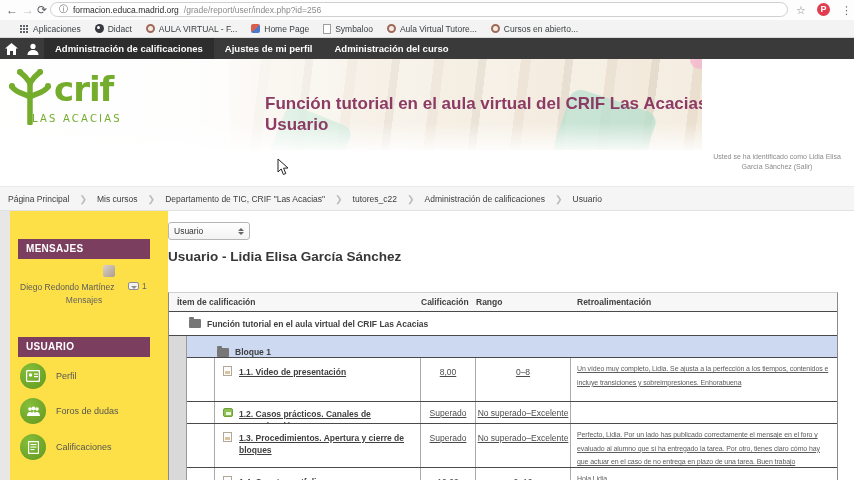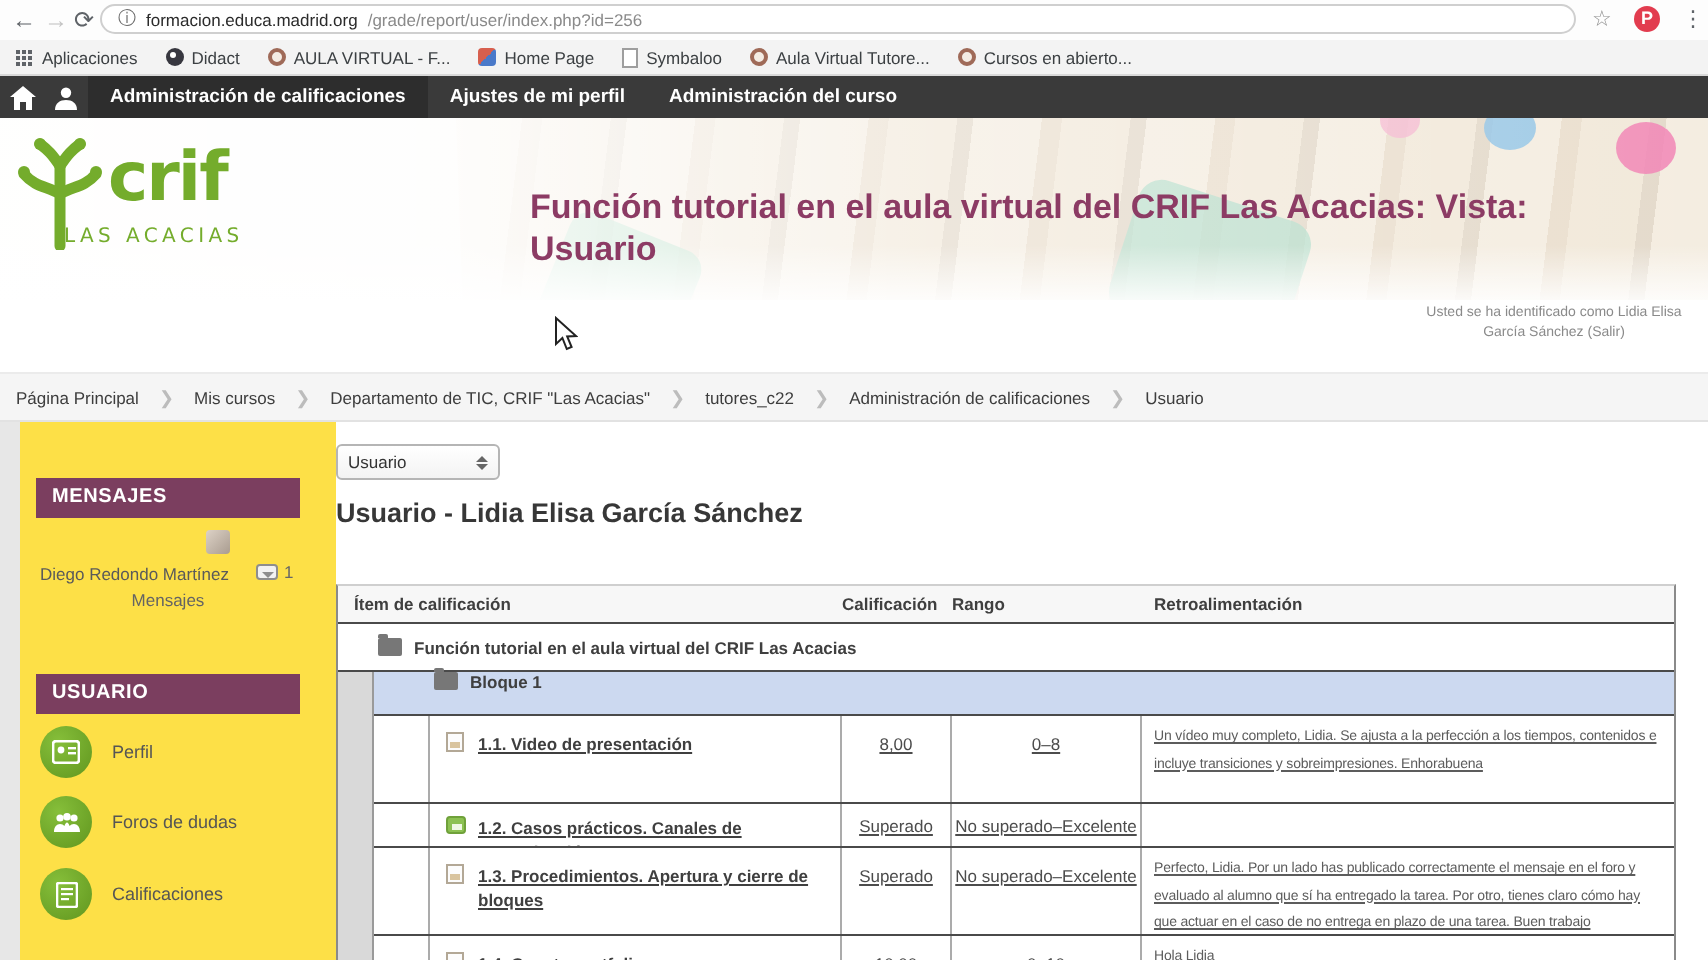--- a/index.html
+++ b/index.html
@@ -16,39 +16,39 @@
   #url-pill .info-ic{font-size:9px;color:#6b6b6b;}
   #url-pill .host{font-size:8.5px;color:#2b2b2b;}
   #url-pill .path{font-size:8.5px;color:#8a8a8a;}
   #star-ic{left:796px;color:#8f8f8f;font-size:11px;}
   #pin-ic{position:absolute;left:817px;top:3px;width:13px;height:13px;border-radius:50%;
     background:#e23c4f;color:#fff;font-size:9px;font-weight:bold;text-align:center;line-height:13px;}
   #menu-dots{left:841px;font-size:11px;color:#5f6368;}
 
   
   #bookmarks{position:absolute;left:0;top:20px;width:854px;height:18px;background:#f3f3f3;
-    border-bottom:1px solid #d9d9d9;display:flex;align-items:center;padding:0 8px;gap:14px;}
+    border-bottom:1px solid #d9d9d9;display:flex;align-items:center;padding:0 20px;gap:14px;}
   .bm{display:flex;align-items:center;gap:4px;font-size:8.5px;color:#3c4043;white-space:nowrap;}
   .bm-ic{display:inline-block;width:9px;height:9px;position:relative;flex:0 0 auto;}
   .ic-apps::before{content:"";position:absolute;left:0;top:1px;width:2px;height:2px;background:#5f6368;
     box-shadow:3px 0 #5f6368,6px 0 #5f6368,0 3px #5f6368,3px 3px #5f6368,6px 3px #5f6368,0 6px #5f6368,3px 6px #5f6368,6px 6px #5f6368;}
   .ic-didact{background:#37373f;border-radius:50%;}
   .ic-didact::after{content:"";position:absolute;left:2px;top:2px;width:3px;height:3px;background:#fff;border-radius:50%;}
   .ic-moodle{border:2px solid #9f6a58;border-radius:50%;background:#f4ece4;}
   .ic-home{background:linear-gradient(135deg,#d75f4e 50%,#4a79c9 50%);border-radius:2px;}
   .ic-page{width:8px;height:10px;background:#fff;border:1px solid #9e9e9e;}
 
   
   #navbar{position:absolute;left:0;top:38px;width:854px;height:21px;background:#3a3a3a;display:flex;align-items:stretch;}
   .nb-icon{width:22px;display:flex;align-items:center;justify-content:center;}
   .nb-item{display:flex;align-items:center;padding:0 11px;color:#fff;font-size:9.5px;font-weight:bold;white-space:nowrap;}
   .nb-item.active{background:#2d2d2d;}
 
   
-  #header{position:absolute;left:0;top:59px;width:854px;height:91px;overflow:hidden;background:#f7f4ef;}
+  #header{position:absolute;left:0;top:59px;width:702px;height:91px;overflow:hidden;background:#f7f4ef;}
   .pencil-stripes{position:absolute;left:230px;top:-20px;width:700px;height:140px;
     background:repeating-linear-gradient(99deg,#f2e9da 0 34px,#e6d8c4 34px 44px,#efe4d2 44px 78px,#ded2c0 78px 86px);
     transform:rotate(-2deg);}
   .pencil-tip1{position:absolute;left:560px;top:40px;width:90px;height:70px;background:#9fd4bd;border-radius:12px;transform:rotate(18deg);opacity:.75;}
   .pencil-tip2{position:absolute;left:275px;top:55px;width:70px;height:60px;background:#8fd0ae;border-radius:10px;transform:rotate(22deg);opacity:.7;}
   .blob-pink{position:absolute;left:808px;top:2px;width:30px;height:26px;background:#ef6aa5;border-radius:50%;opacity:.85;}
   .blob-blue{position:absolute;left:742px;top:-6px;width:26px;height:22px;background:#79b7e0;border-radius:50%;opacity:.85;}
   .blob-pink2{position:absolute;left:690px;top:-8px;width:20px;height:18px;background:#f3a8c6;border-radius:50%;opacity:.8;}
   #header .wash{position:absolute;inset:0;
     background:linear-gradient(90deg,rgba(255,255,255,.97) 0%,rgba(255,255,255,.9) 26%,rgba(255,255,255,.45) 55%,rgba(255,255,255,.18) 100%),
@@ -108,21 +108,21 @@
   #gtable{position:absolute;left:0;top:81px;width:670px;border-left:1px solid #8a8a8a;border-right:1px solid #8a8a8a;border-top:1px solid #cfcfcf;font-size:8.5px;color:#3f3f3f;}
   .g-hrow{display:flex;height:19px;background:#f7f7f7;border-bottom:1px solid #4a4a4a;align-items:center;font-weight:bold;}
   .gh-item{width:252px;padding-left:8px;}
   .gh-grade{width:55px;}
   .gh-range{width:95px;}
   .gh-feed{flex:1;padding-left:6px;}
   .g-course{display:flex;align-items:center;height:24px;border-bottom:1px solid #4a4a4a;font-weight:bold;padding-left:20px;gap:6px;background:#fff;}
   .g-body{display:flex;}
   .sp1{width:18px;background:#d9d9d9;border-right:1px solid #9a9a9a;}
   .g-inner{flex:1;}
-  .g-block{display:flex;align-items:flex-start;height:22px;background:#ccd9f0;border-bottom:1px solid #4a4a4a;font-weight:bold;padding-left:30px;gap:6px;}
+  .g-block{display:flex;align-items:flex-end;height:22px;background:#ccd9f0;border-bottom:1px solid #4a4a4a;font-weight:bold;padding-left:30px;gap:6px;}
   .g-row{display:flex;border-bottom:1px solid #4a4a4a;background:#fff;}
   .g-row:last-child{border-bottom:none;}
   .sp2{width:28px;border-right:1px solid #ababab;}
   .cell{border-right:1px solid #ababab;text-decoration:underline;}
   .c-name{width:206px;position:relative;padding:8px 6px 4px 24px;font-weight:bold;line-height:12px;}
   .c-name .row-ic{position:absolute;left:8px;top:8px;}
   .c-grade{width:55px;text-align:center;padding-top:9px;color:#4c4c4c;}
   .c-range{width:95px;text-align:center;padding-top:9px;color:#4c4c4c;}
   .c-feed{flex:1;border-right:none;padding:4px 8px 2px 6px;font-size:7px;line-height:13.5px;color:#5c5c5c;letter-spacing:-.1px;}
   .h44{height:44px;overflow:hidden;} .h22{height:22px;overflow:hidden;} .hcut{height:40px;overflow:hidden;}

